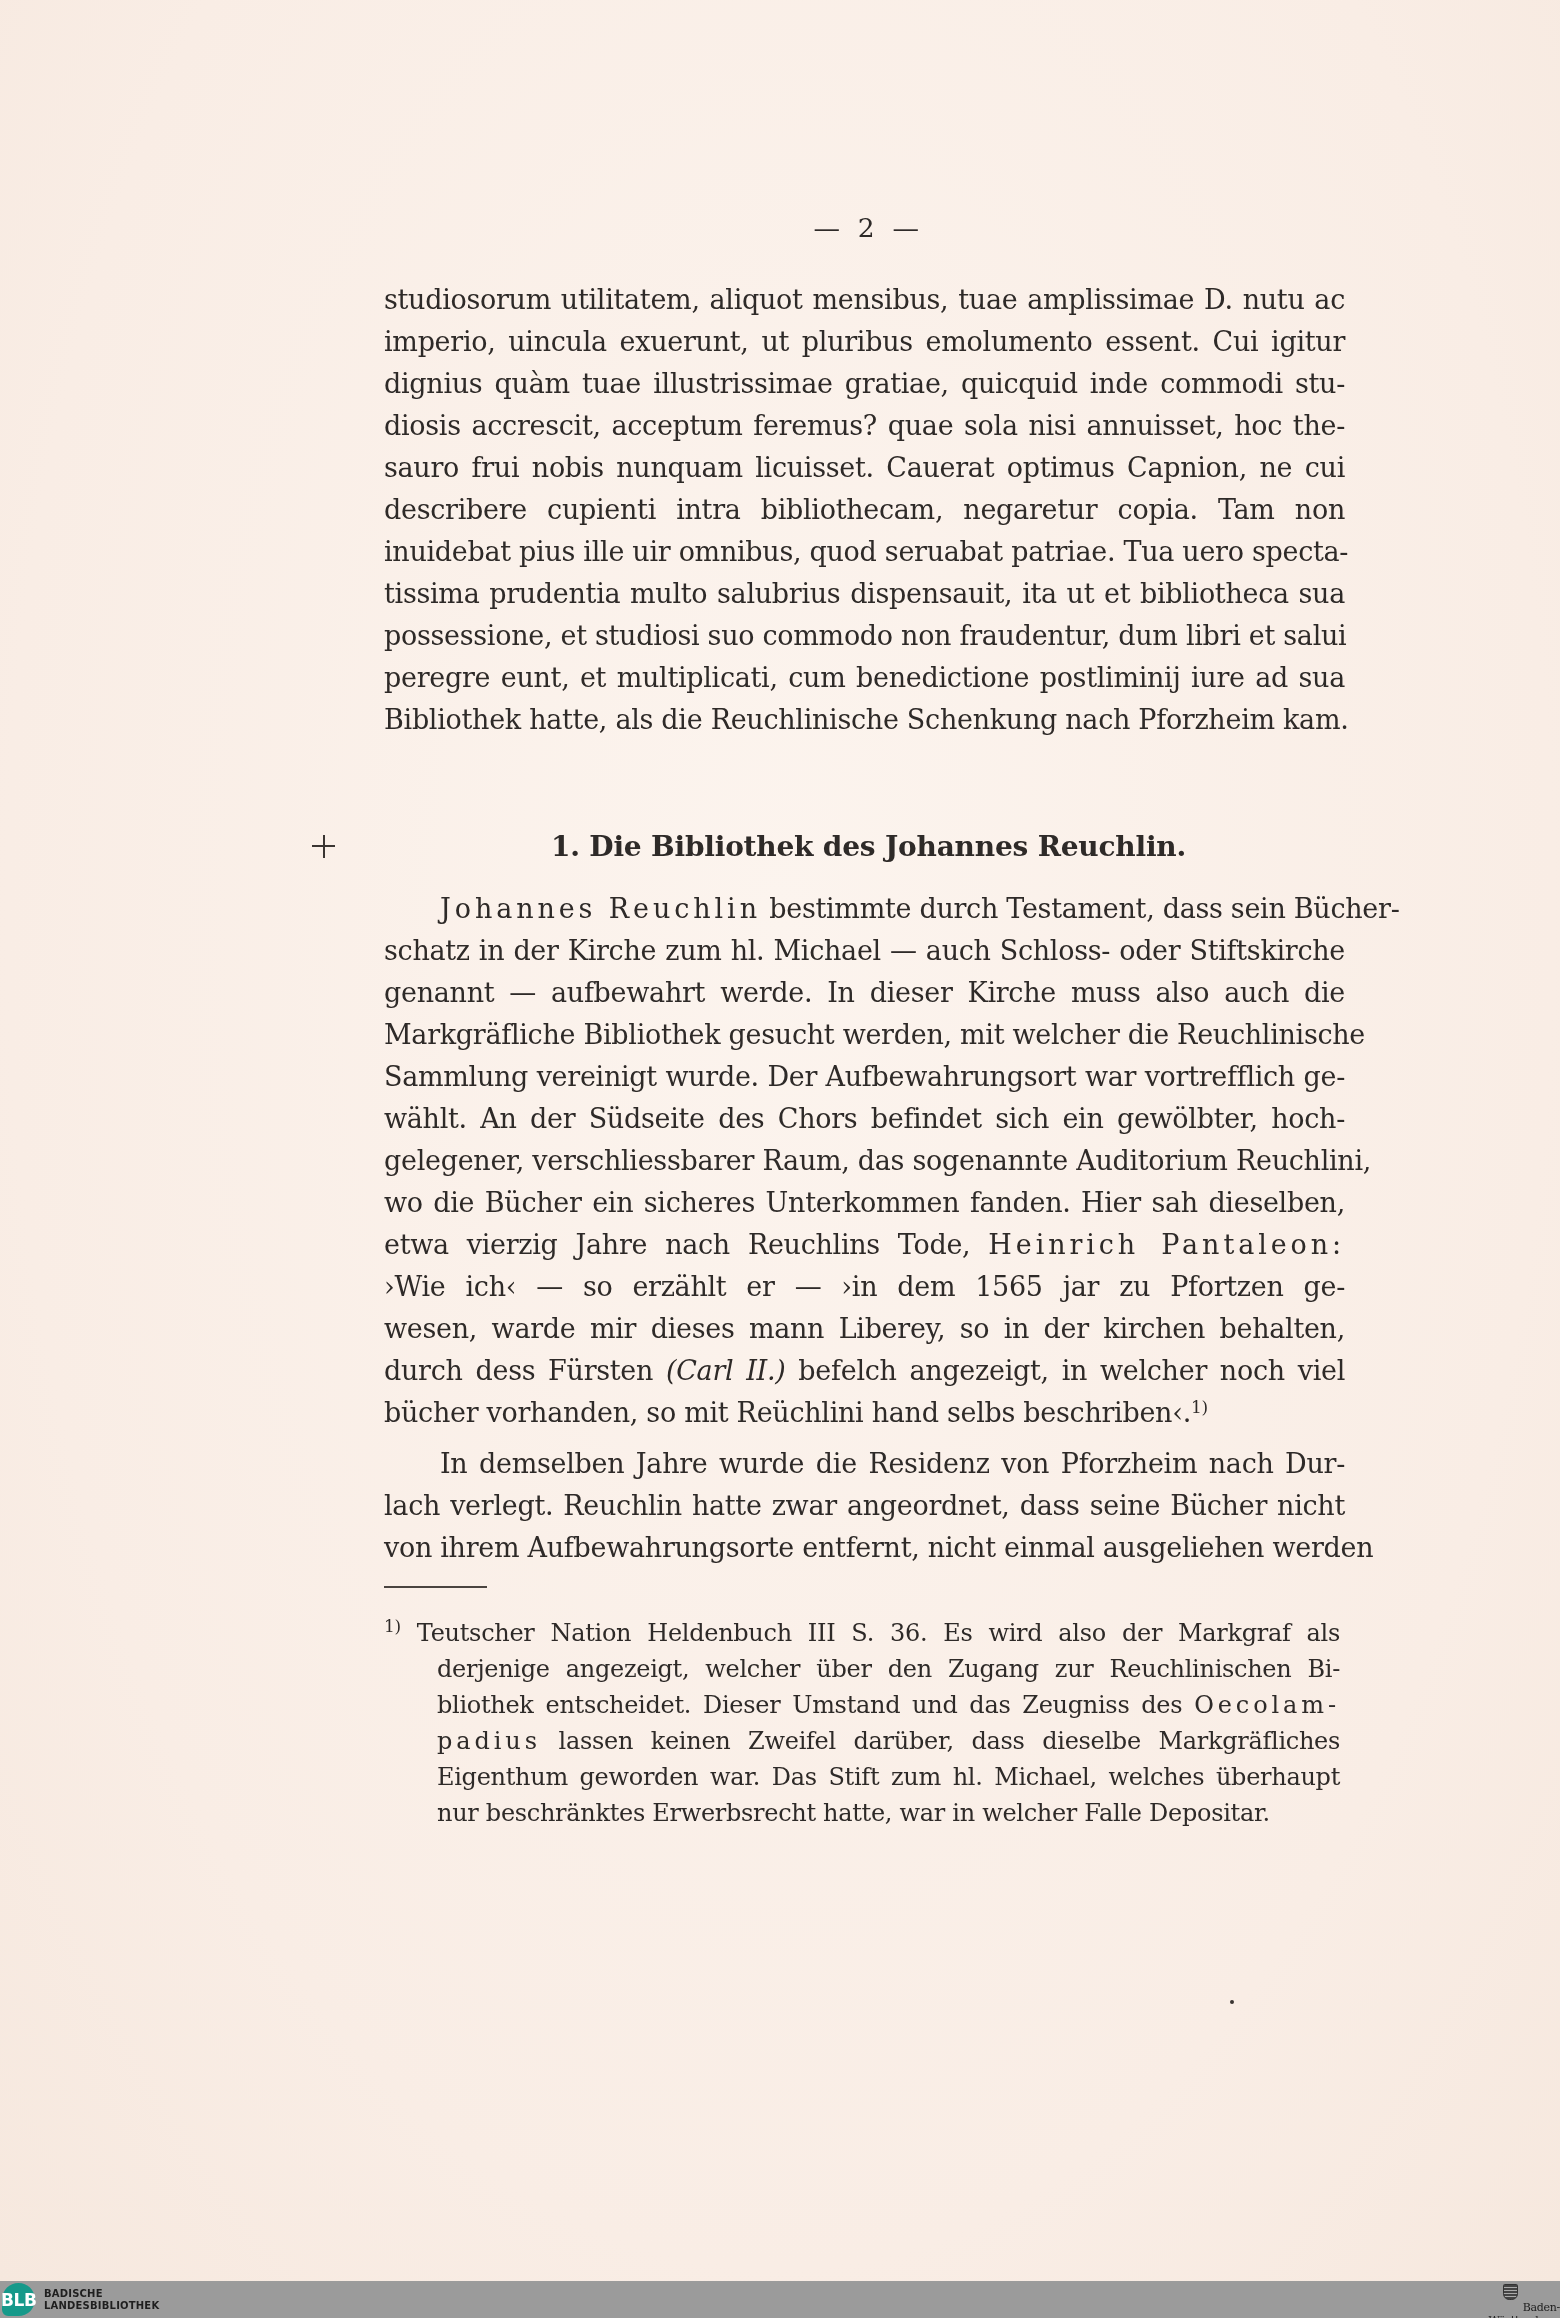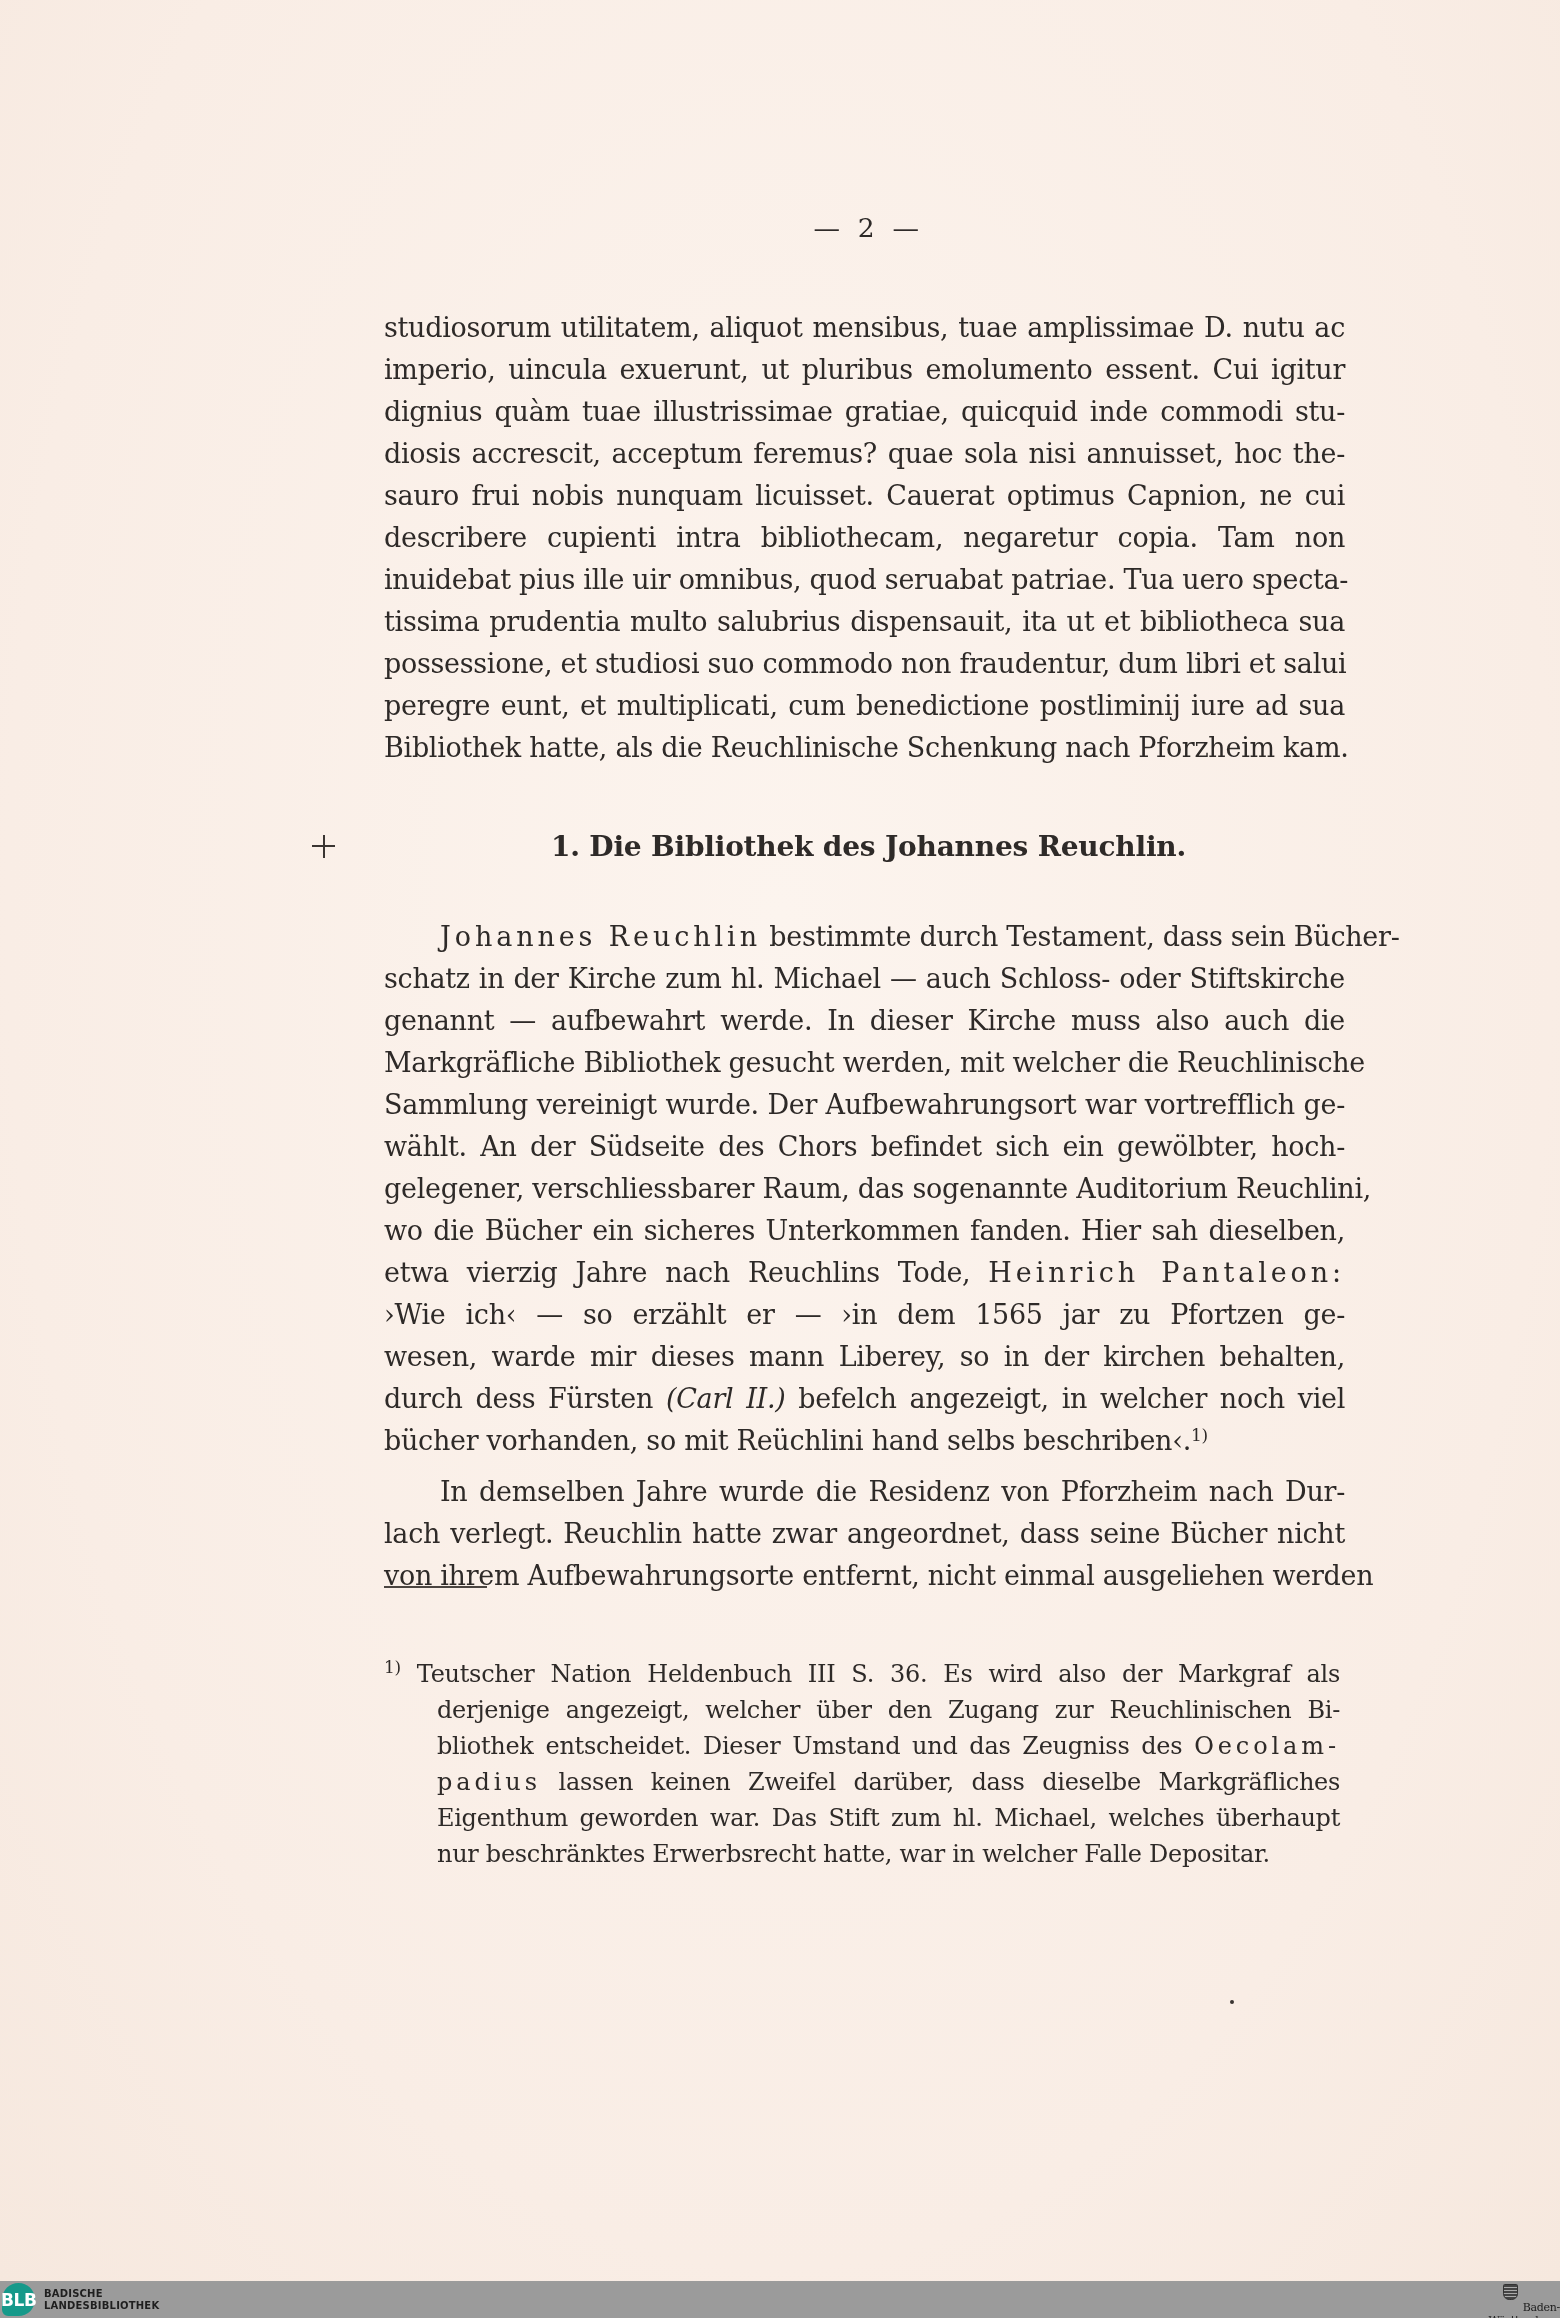--- a/index.html
+++ b/index.html
@@ -15,21 +15,20 @@
     }
     .page-number {
       position: absolute; top: 212px; left: 0; width: 1737px; text-align: center;
       font-size: 26.5px; letter-spacing: 4.7px;
     }
     .text-block {
       position: absolute; left: 384px; width: 961px;
       font-size: 27px; line-height: 42px;
       text-align: justify; text-align-last: justify;
       letter-spacing: -0.3px;
-      margin-top: 28px;
     }
     .text-block .line { display: block; height: 42px; white-space: nowrap; text-align: justify; text-align-last: justify; }
     .text-block .line.last { text-align-last: left; }
     .text-block .line.indent { padding-left: 56px; }
     .spaced { letter-spacing: 3.9px; }
     .ital { font-style: italic; }
     sup { font-size: 17px; vertical-align: 9.4px; line-height: 0; }
     #para1 { top: 279px; }
     #heading {
       position: absolute; top: 830px; left: 0; width: 1737px; text-align: center;
@@ -40,21 +39,21 @@
     }
     #margin-mark::before { content: ""; position: absolute; left: 11px; top: 0; width: 2.3px; height: 23.4px; background: #3a3532; }
     #margin-mark::after { content: ""; position: absolute; left: 0; top: 10px; width: 23.4px; height: 2.3px; background: #3a3532; }
     #para2 { top: 888px; }
     #para3 { top: 1443px; }
     #footnote-rule {
       position: absolute; left: 384px; top: 1586px; width: 103px; height: 1.6px; background: #4a4440;
     }
     .footnote {
       position: absolute; left: 384px; width: 956px;
-      font-size: 24px; line-height: 36px; letter-spacing: -0.3px; margin-top: 41px;
+      font-size: 24px; line-height: 36px; letter-spacing: -0.3px;
     }
     .footnote .line { display: block; white-space: nowrap; text-align: justify; text-align-last: justify; padding-left: 53px; }
     .footnote .line.first { padding-left: 0; }
     .footnote .line.last { text-align-last: left; }
     #footnote-1 { top: 1615px; }
     #speck { position: absolute; left: 1230px; top: 2000px; width: 3.9px; height: 3.9px; border-radius: 50%; background: #3a3532; }
 
     .bottom-bar {
       position: absolute; left: 0; top: 2281px; width: 1560px; height: 37px;
       background: #9b9b9b;

